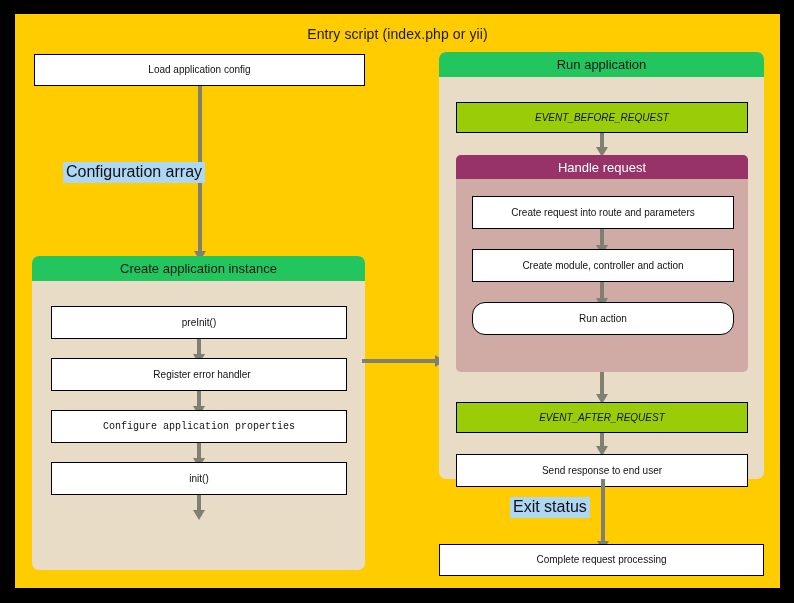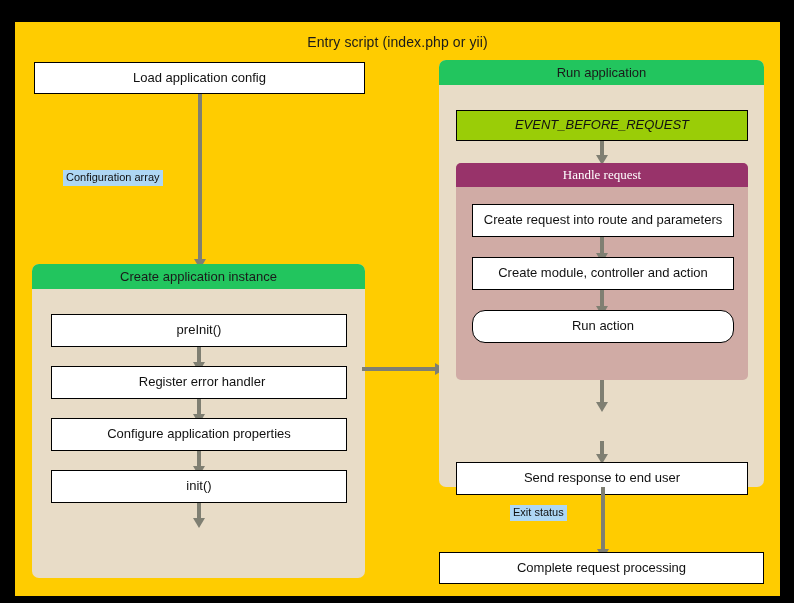--- a/index.html
+++ b/index.html
@@ -12,21 +12,20 @@
     height: 603px;
     overflow: hidden;
     font-family: "Liberation Sans", sans-serif;
   }
 
   #canvas {
     position: relative;
     width: 794px;
     height: 537px;
     background: #000000;
-    margin-top: 8px;
   }
 
   
   #entry-panel {
     position: absolute;
     left: 15px;
     top: 14px;
     width: 765px;
     height: 574px;
     background: #FFCC00;
@@ -42,21 +41,21 @@
     color: #1a1a1a;
     letter-spacing: .1px;
   }
 
   
   .box {
     position: absolute;
     box-sizing: border-box;
     background: #FFFFFF;
     border: 1.6px solid #000000;
-    font-size: 13px;
+    font-size: 10px;
     color: #111111;
     display: flex;
     align-items: center;
     justify-content: center;
     text-align: right;
     line-height: 1.15;
   }
   .box.green {
     background: #9ACD07;
     font-style: italic;
@@ -96,21 +95,20 @@
     top: 0;
     width: 100%;
     height: 24px;
     background: #98336A;
     border-radius: 5px 5px 0 0;
     display: flex;
     align-items: center;
     justify-content: center;
     font-size: 13px;
     color: #FFFFFF;
-    font-family: Liberation Serif, serif;
   }
 
   
   .arrow-v {
     position: absolute;
     width: 4px;
     background: #7F7F72;
   }
   .arrow-v::after {
     content: "";
@@ -138,21 +136,21 @@
     border-top: 6px solid transparent;
     border-bottom: 6px solid transparent;
     border-left: 10px solid #7F7F72;
   }
 
   
   .edge-label {
     position: absolute;
     background: #AED7F4;
     color: #111111;
-    font-size: 11px;
+    font-size: 16px;
     padding: 2px 3px 3px 3px;
     white-space: nowrap;
     line-height: 1;
   }
 </style>
 </head>
 <body>
 
 <div id="canvas">
 
@@ -168,21 +166,21 @@
 
     <div class="group" style="left:17px; top:242px; width:333px; height:314px;">
       <div class="group-header">Create application instance</div>
 
       <div class="box" style="left:19px; top:50px; width:296px; height:33px;">preInit()</div>
       <div class="arrow-v" style="left:165px; top:83px; height:16px;"></div>
 
       <div class="box" style="left:19px; top:102px; width:296px; height:33px;padding-left:6px;">Register error handler</div>
       <div class="arrow-v" style="left:165px; top:135px; height:16px;"></div>
 
-      <div class="box" style="left:19px; top:154px; width:296px; height:33px;">Configure application properties</div>
+      <div class="box" style="left:19px; top:154px; width:296px; height:33px;font-family:Liberation Mono, monospace;">Configure application properties</div>
       <div class="arrow-v" style="left:165px; top:187px; height:16px;"></div>
 
       <div class="box" style="left:19px; top:206px; width:296px; height:33px;">init()</div>
       <div class="arrow-v" style="left:165px; top:239px; height:16px;"></div>
 
     </div>
 
     <div class="arrow-h" style="left:347px; top:345px; width:74px;"></div>
 
     <div class="group" style="left:424px; top:38px; width:325px; height:427px;">
@@ -198,20 +196,21 @@
         <div class="arrow-v" style="left:144px; top:74px; height:17px;"></div>
 
         <div class="box" style="left:16px; top:94px; width:262px; height:33px;">Create module, controller and action</div>
         <div class="arrow-v" style="left:144px; top:127px; height:17px;"></div>
 
         <div class="box" style="left:16px; top:147px; width:262px; height:33px;border-radius:13px;">Run action</div>
       </div>
 
       <div class="arrow-v" style="left:161px; top:320px; height:23px;"></div>
 
+      <div class="box green" style="left:17px; top:350px; width:292px; height:31px;">EVENT_AFTER_REQUEST</div>
       <div class="arrow-v" style="left:161px; top:381px; height:14px;"></div>
 
       <div class="box" style="left:17px; top:402px; width:292px; height:33px;">Send response to end user</div>
     </div>
 
     <div class="arrow-v" style="left:586px; top:465px; height:63px;"></div>
 
     <div class="edge-label" style="left:495px; top:483px;">Exit status</div>
 
     <div class="box" style="left:424px; top:530px; width:325px; height:32px;">Complete request processing</div>

